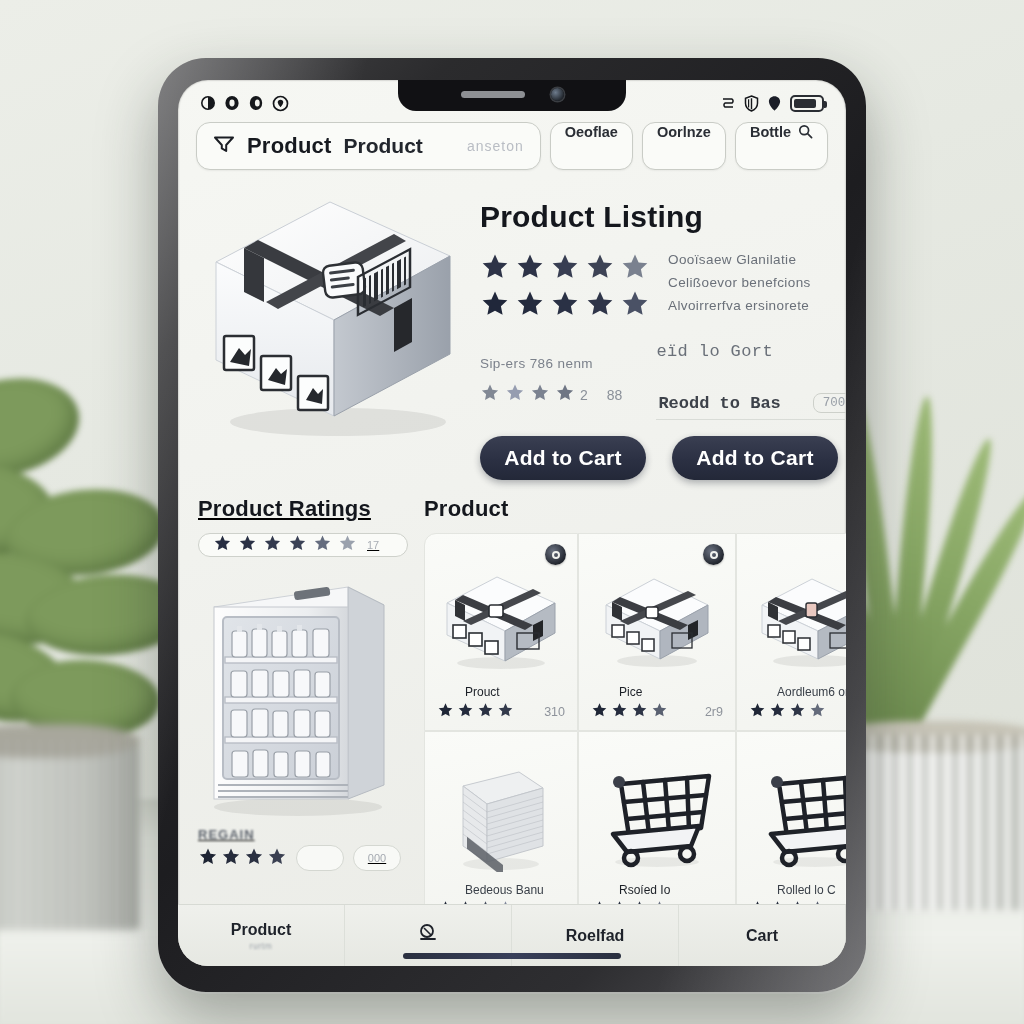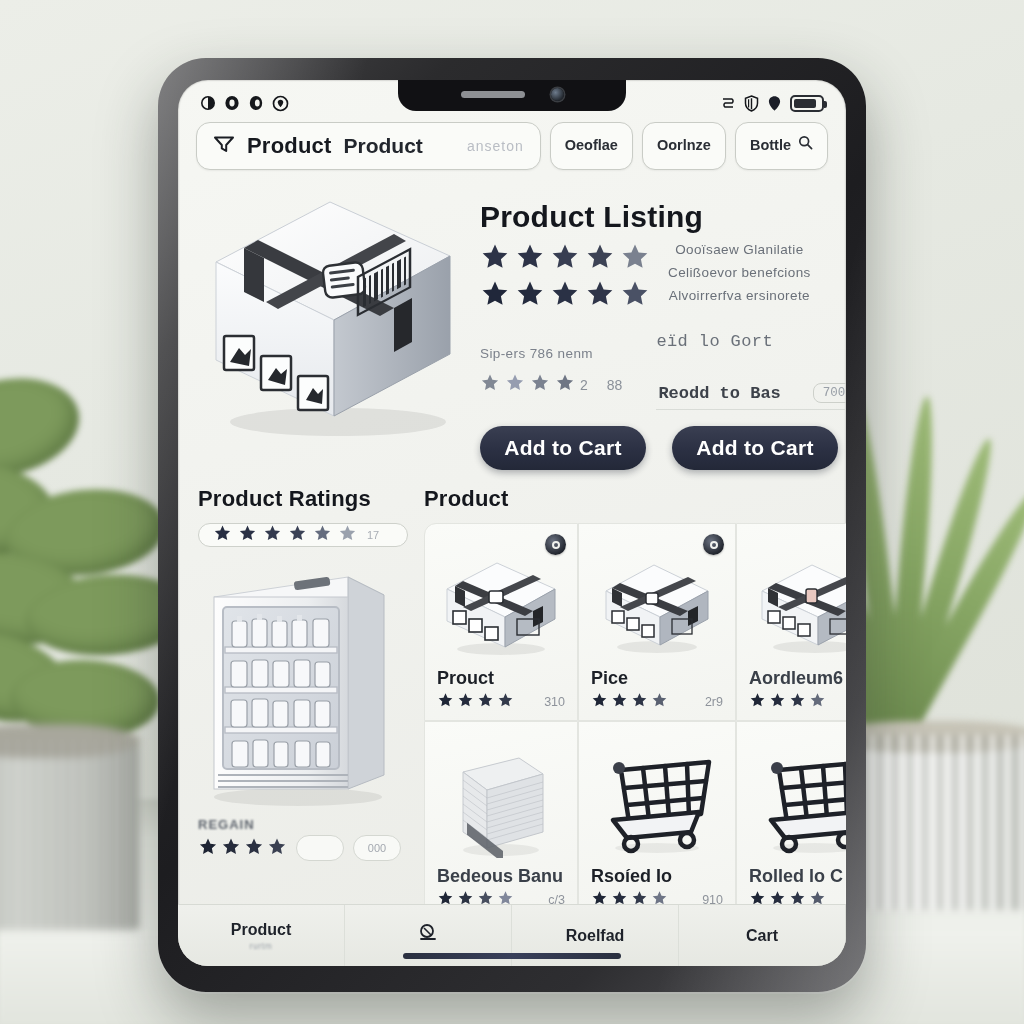--- a/index.html
+++ b/index.html
@@ -121,36 +121,36 @@
     background: #fafbf8; border: 1.6px solid #c9ccc6;
     display:flex; align-items:center; gap:12px; padding: 0 16px;
     box-shadow: 0 1px 2px rgba(0,0,0,.06);
     overflow:hidden;
   }
   .filter-ico { flex:0 0 auto; color:#1b1e24; }
   .search-title { font-size: 22px; font-weight: 700; color:#16191f; letter-spacing:.2px; white-space:nowrap; }
   .search-sub { font-size: 21px; font-weight: 600; color:#22262d; white-space:nowrap; }
   .search-ghost { margin-left:auto; font-size:14px; color:#b9bdc4; letter-spacing:1px; filter: blur(.6px); white-space:nowrap; }
   .pill {
-    height: 48px; padding: 16px 14px; border-radius: 13px;
+    height: 48px; padding: 1px 14px; border-radius: 13px;
     background:#fafbf8; border:1.6px solid #c9ccc6;
-    display:flex; align-items:flex-end; justify-content:center; gap:7px;
+    display:flex; align-items:flex-start; justify-content:center; gap:7px;
     font-size: 14.5px; font-weight:600; color:#2a2e35; white-space:nowrap;
     box-shadow: 0 1px 2px rgba(0,0,0,.05);
   }
 
   
   .hero { display:flex; padding: 14px 20px 0 20px; gap: 14px; }
   .hero-img { width: 268px; height: 262px; position:relative; flex:0 0 auto; }
   .hero-info { flex:1; padding-top: 16px; }
   .hero-title { font-size: 30px; font-weight: 700; color:#14171d; letter-spacing:.2px; }
 
   .stars { display:flex; gap: 5px; }
   .star { display:inline-block; }
-  .rate-row { display:flex; align-items:flex-start; gap:18px; margin-top: 8px; text-align: center; }
+  .rate-row { display:flex; align-items:flex-start; gap:18px; margin-top: 18px; }
   .rate-lines { display:flex; flex-direction:column; gap:8px; }
   .blurtext { font-size: 13.5px; color:#7b818b; letter-spacing:.4px; filter: blur(.7px); white-space:nowrap; }
   .blurtext.dark { color:#6a7079; }
 
   .meta-row { display:flex; align-items:center; gap: 34px; margin-top: 20px; }
   .meta-left { display:flex; flex-direction:column; gap:12px; }
   .meta-right { display:flex; flex-direction:column; gap:28px;font-family:Liberation Mono, monospace; }
   .small-stars { display:flex; align-items:center; gap:5px; }
   .count { font-size:14px; color:#8a9099; filter: blur(.5px); }
   .ghostfield {
@@ -168,21 +168,21 @@
     width: 166px; height: 44px; border-radius: 22px;
     background: linear-gradient(180deg, #3a3f52 0%, #2b3043 55%, #232838 100%);
     color:#fff; font-size: 21px; font-weight: 700; letter-spacing:.3px;
     display:flex; align-items:center; justify-content:center;
     box-shadow: 0 3px 7px rgba(25,30,45,.32);
     border: none; font-family: inherit;
   }
 
   
   .lower { display:flex; padding: 16px 20px 0 20px; gap: 16px; }
-  .col-left { width: 210px; flex:0 0 auto; }
+  .col-left { width: 210px; flex:0 0 auto;text-decoration:underline; }
   .col-right { flex:1; }
   .sec-title { font-size: 22px; font-weight: 700; color:#14171d; letter-spacing:.2px; }
 
   .rating-capsule {
     margin-top: 11px; height: 24px; border-radius: 18px;
     background:#fafbf8; border:1.5px solid #ced1cb;
     display:flex; align-items:center; gap:6px; padding: 0 14px;
   }
   .cap-count { margin-left:4px; font-size:11px; color:#a9aeb5; filter: blur(.5px); }
 
@@ -215,21 +215,21 @@
     border-radius:50%; background: radial-gradient(circle at 38% 34%, #6a7180, #20242c 72%);
     display:flex; align-items:center; justify-content:center;
     box-shadow: 0 1px 2px rgba(0,0,0,.25);
   }
   .card-badge > i {
     width: 8px; height: 8px; border-radius: 50%;
     border: 2px solid #f1f2ef; display:block;
   }
   .card-art { flex:1; display:flex; align-items:center; justify-content:center; padding-top:8px; }
   .card-foot { }
-  .card-name { font-size: 18px; font-weight: 700; color:#1c2027; white-space:nowrap; overflow:hidden; }
+  .card-name { font-size: 12px; font-weight: 400; color:#1c2027; white-space:nowrap; overflow:hidden;margin-left:28px; }
   .card-name.blurry { filter: blur(.75px); color:#3a4049; }
   .card-bottom { display:flex; align-items:center; justify-content:space-between; margin-top:3px; }
   .card-price { font-size: 12.5px; color:#8e939b; filter: blur(.6px); }
 
   
   .bottomnav {
     position:absolute; left:0; right:0; bottom:0; height: 62px;
     background: linear-gradient(180deg,#eff0ec 0%, #e6e8e2 100%);
     border-top: 1.4px solid #d7dad4;
     display:flex; align-items:center;

